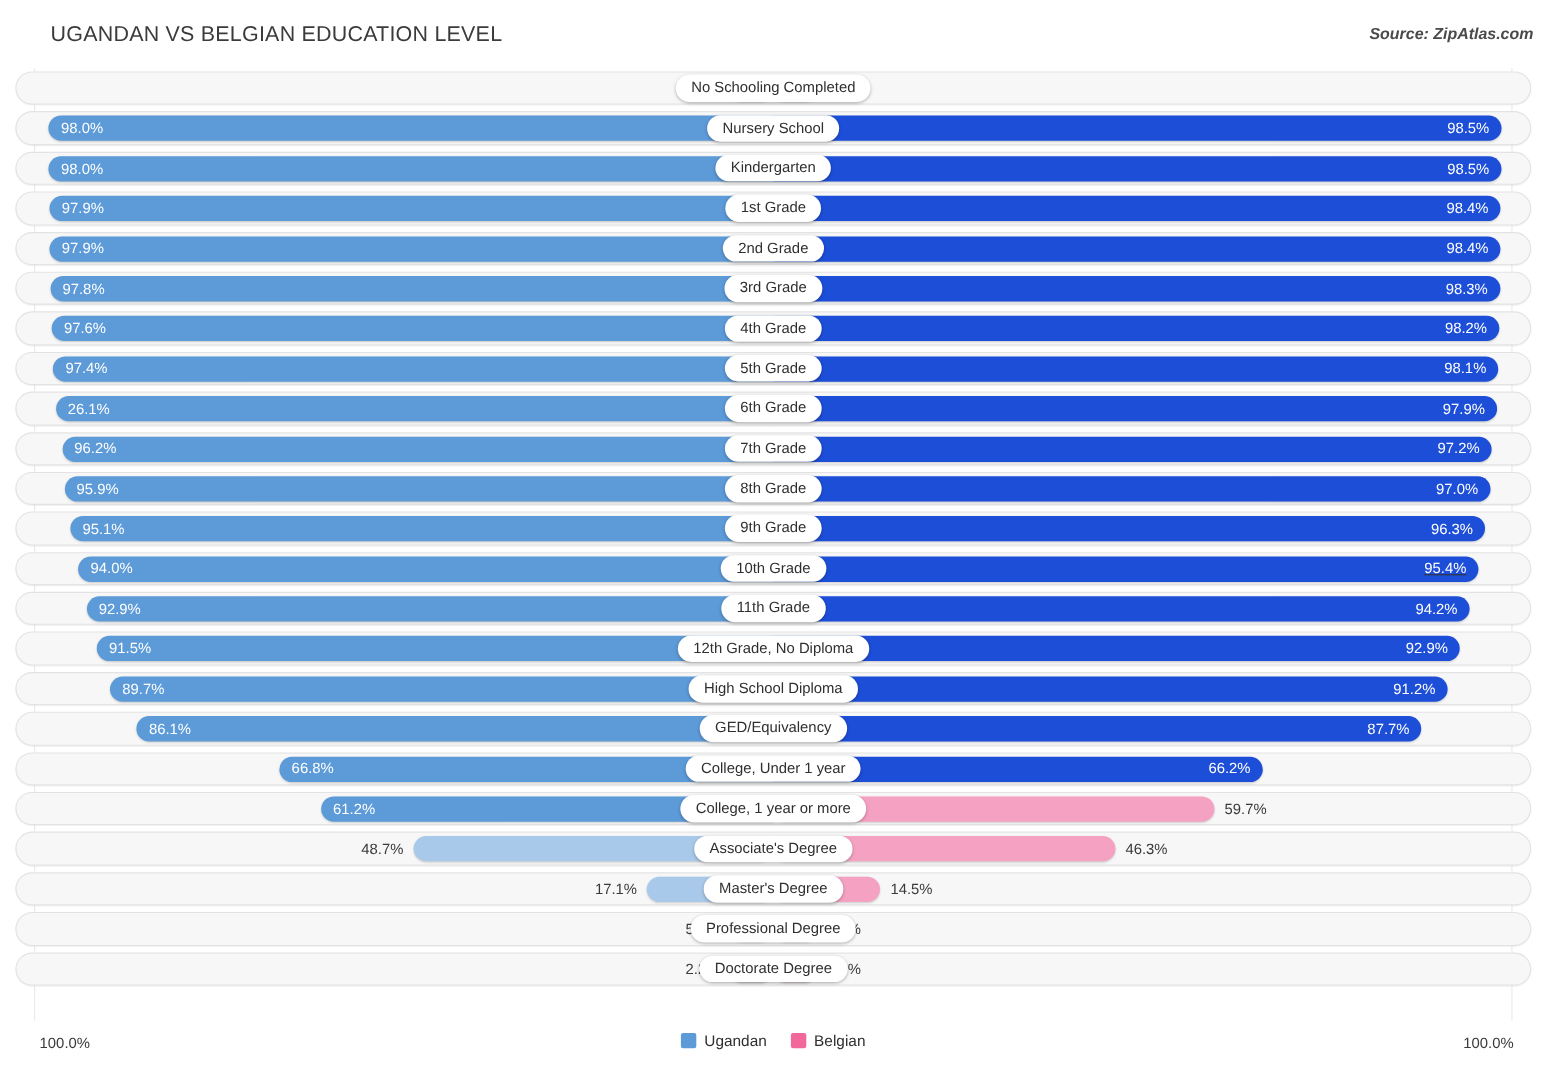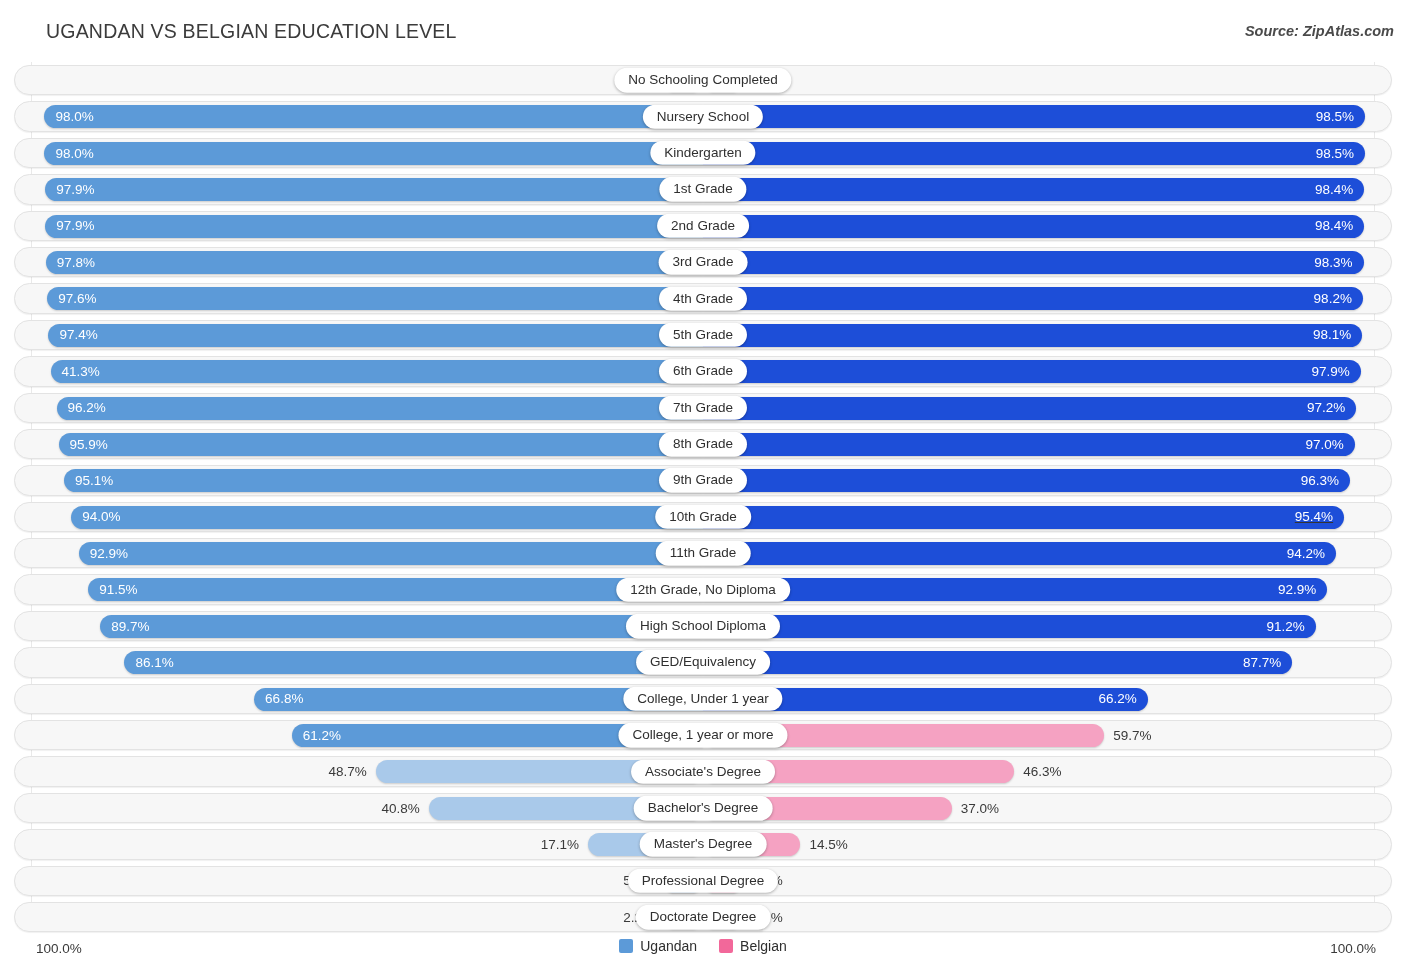--- a/index.html
+++ b/index.html
@@ -320,21 +320,21 @@
           <div class="bar pink" style="width: 659.232px;">
             <span class="val inside">98.1%</span>
           </div>
         </div>
         <div class="pill">5th Grade</div>
       </div>
       <div class="row">
         <div class="track"></div>
         <div class="half left">
           <div class="bar blue" style="width: 652.512px;">
-            <span class="val inside">41.3%</span>
+            <span class="val inside">26.1%</span>
           </div>
         </div>
         <div class="half right" style="left: 703px; right: auto; justify-content: flex-start;">
           <div class="bar pink" style="width: 657.888px;">
             <span class="val inside">97.9%</span>
           </div>
         </div>
         <div class="pill">6th Grade</div>
       </div>
       <div class="row">
@@ -480,32 +480,20 @@
         <div class="track"></div>
         <div class="half left">
           <span class="val outside">48.7%</span>
           <div class="bar blue-light short" style="width: 327.264px;"></div>
         </div>
         <div class="half right" style="left: 703px; right: auto; justify-content: flex-start;">
           <div class="bar pink-light short" style="width: 311.136px;"></div>
           <span class="val outside">46.3%</span>
         </div>
         <div class="pill">Associate's Degree</div>
-      </div>
-      <div class="row">
-        <div class="track"></div>
-        <div class="half left">
-          <span class="val outside">40.8%</span>
-          <div class="bar blue-light short" style="width: 274.176px;"></div>
-        </div>
-        <div class="half right" style="left: 703px; right: auto; justify-content: flex-start;">
-          <div class="bar pink-light short" style="width: 248.64px;"></div>
-          <span class="val outside">37.0%</span>
-        </div>
-        <div class="pill">Bachelor's Degree</div>
       </div>
       <div class="row">
         <div class="track"></div>
         <div class="half left">
           <span class="val outside">17.1%</span>
           <div class="bar blue-light short" style="width: 114.912px;"></div>
         </div>
         <div class="half right" style="left: 703px; right: auto; justify-content: center;">
           <div class="bar pink-light short" style="width: 97.44px;"></div>
           <span class="val outside">14.5%</span>

